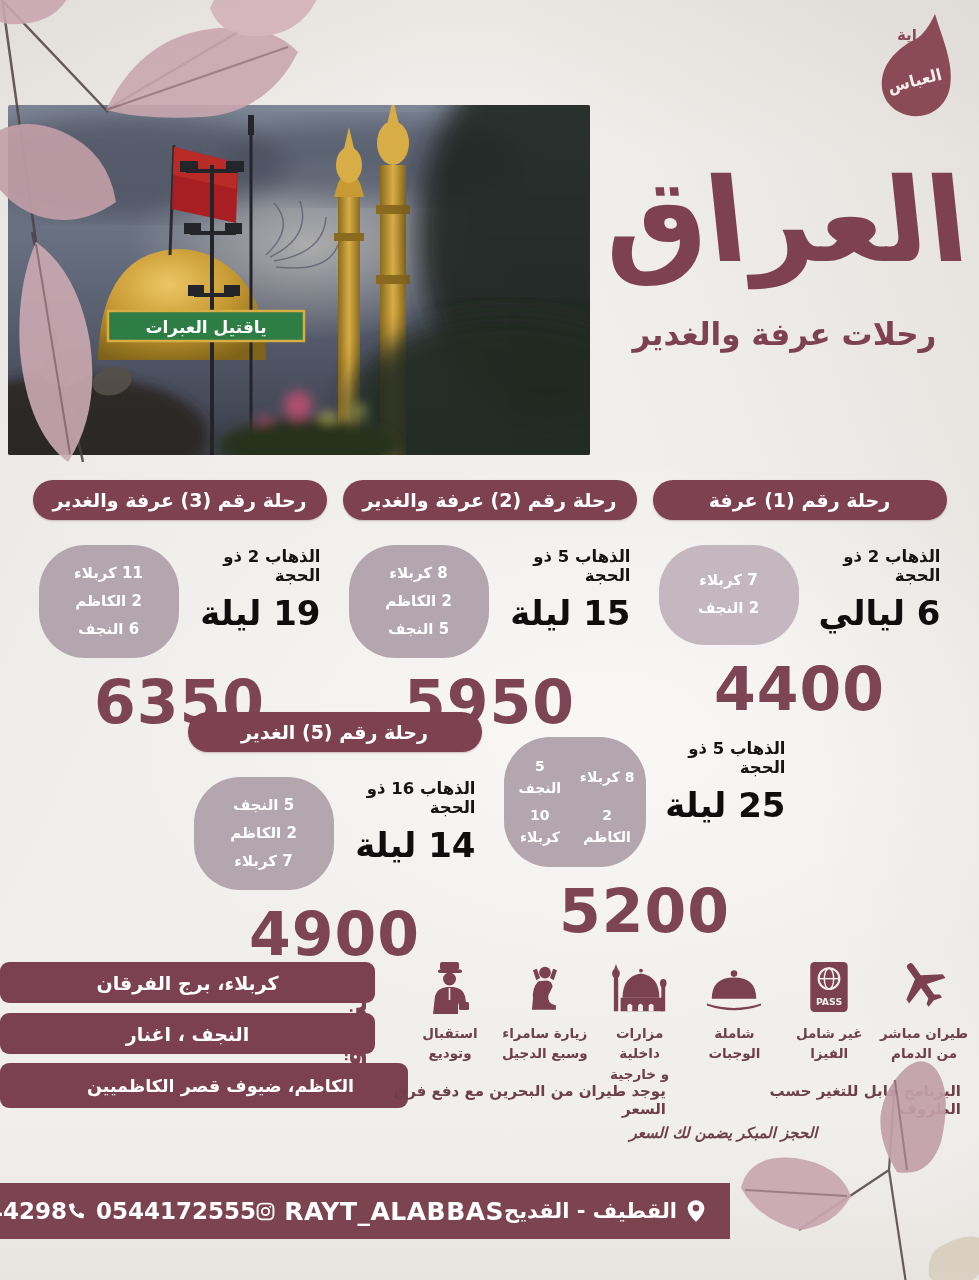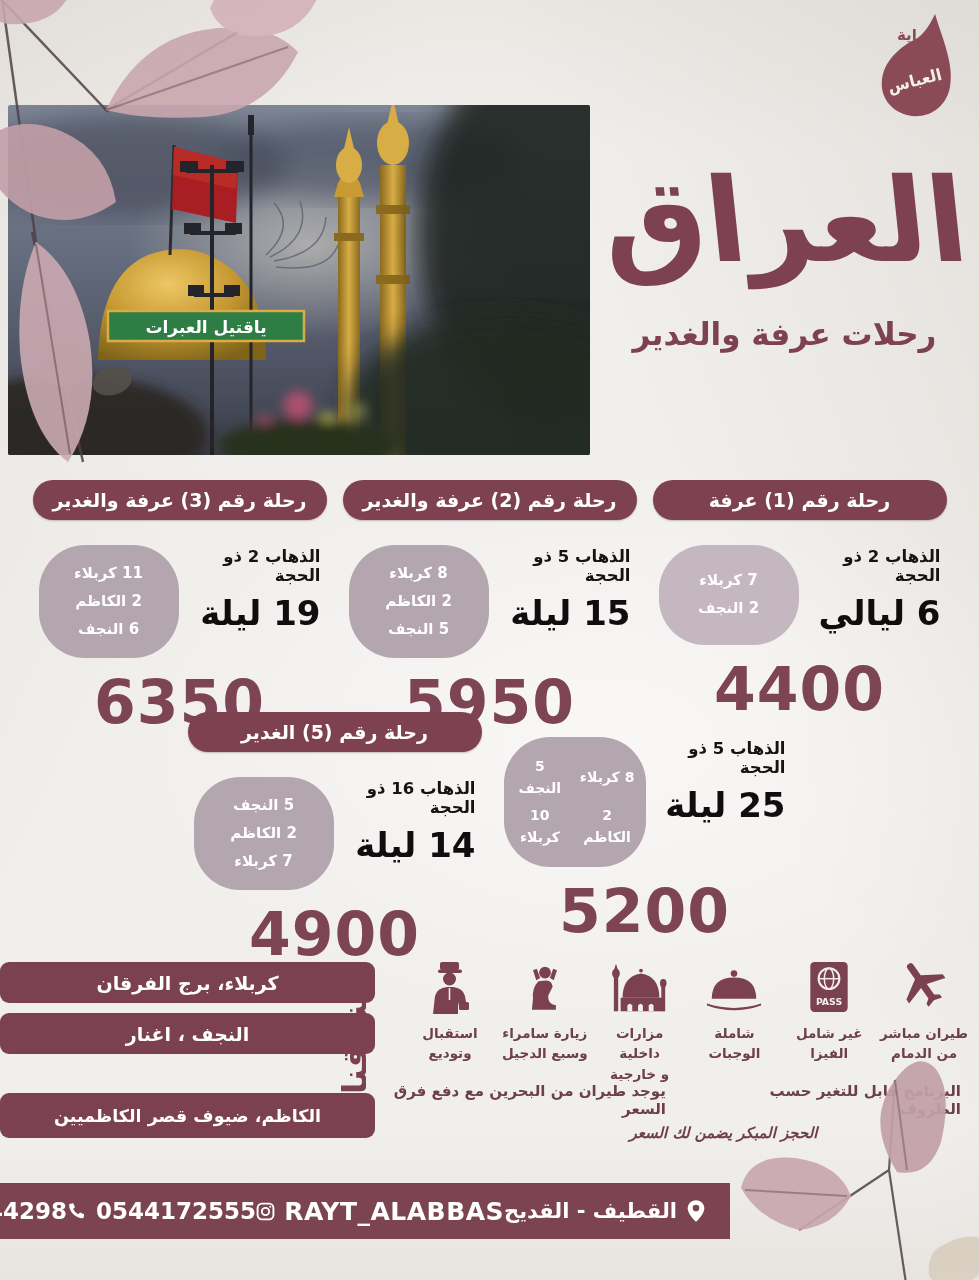--- a/index.html
+++ b/index.html
@@ -43,21 +43,21 @@
              padding:18px 10px;align-items:center;}
   .price{text-align:center;font-size:60px;line-height:.95;font-weight:bold;color:#7d4455;
          margin-top:16px;letter-spacing:1px;}
   
   .hotels-label{position:absolute;left:280px;top:1018px;width:150px;height:40px;z-index:2;
         transform:rotate(-90deg);font-size:33px;font-weight:bold;color:#7c4150;text-align:center;}
   .hotel-bar{position:absolute;left:0;width:375px;background:#7c4150;color:#fff;font-weight:bold;
         display:flex;align-items:center;justify-content:center;z-index:2;border-radius:9px;}
   .hotel-bar.b1{top:962px;height:41px;font-size:19px;}
   .hotel-bar.b2{top:1013px;height:41px;font-size:19px;}
-  .hotel-bar.b3{top:1093px;height:45px;font-size:17.5px;}
+  .hotel-bar.b3{top:1063px;height:45px;font-size:17.5px;padding-left:33px;}
   
   .services{position:absolute;top:954px;left:404px;width:566px;display:flex;justify-content:space-between;z-index:2;}
   .service{width:92px;display:flex;flex-direction:column;align-items:center;gap:9px;}
   .service .icon{height:60px;display:flex;align-items:flex-end;justify-content:center;}
   .service .label{font-size:13.5px;font-weight:bold;color:#6f3f4b;text-align:center;
                   white-space:pre-line;line-height:1.5;}
   .rot-plane{display:inline-block;transform:rotate(-35deg);}
   
   .notes{position:absolute;top:1082px;right:18px;width:605px;color:#6d4049;font-weight:bold;font-size:15px;z-index:2;}
   .notes .line1{display:flex;gap:46px;}

